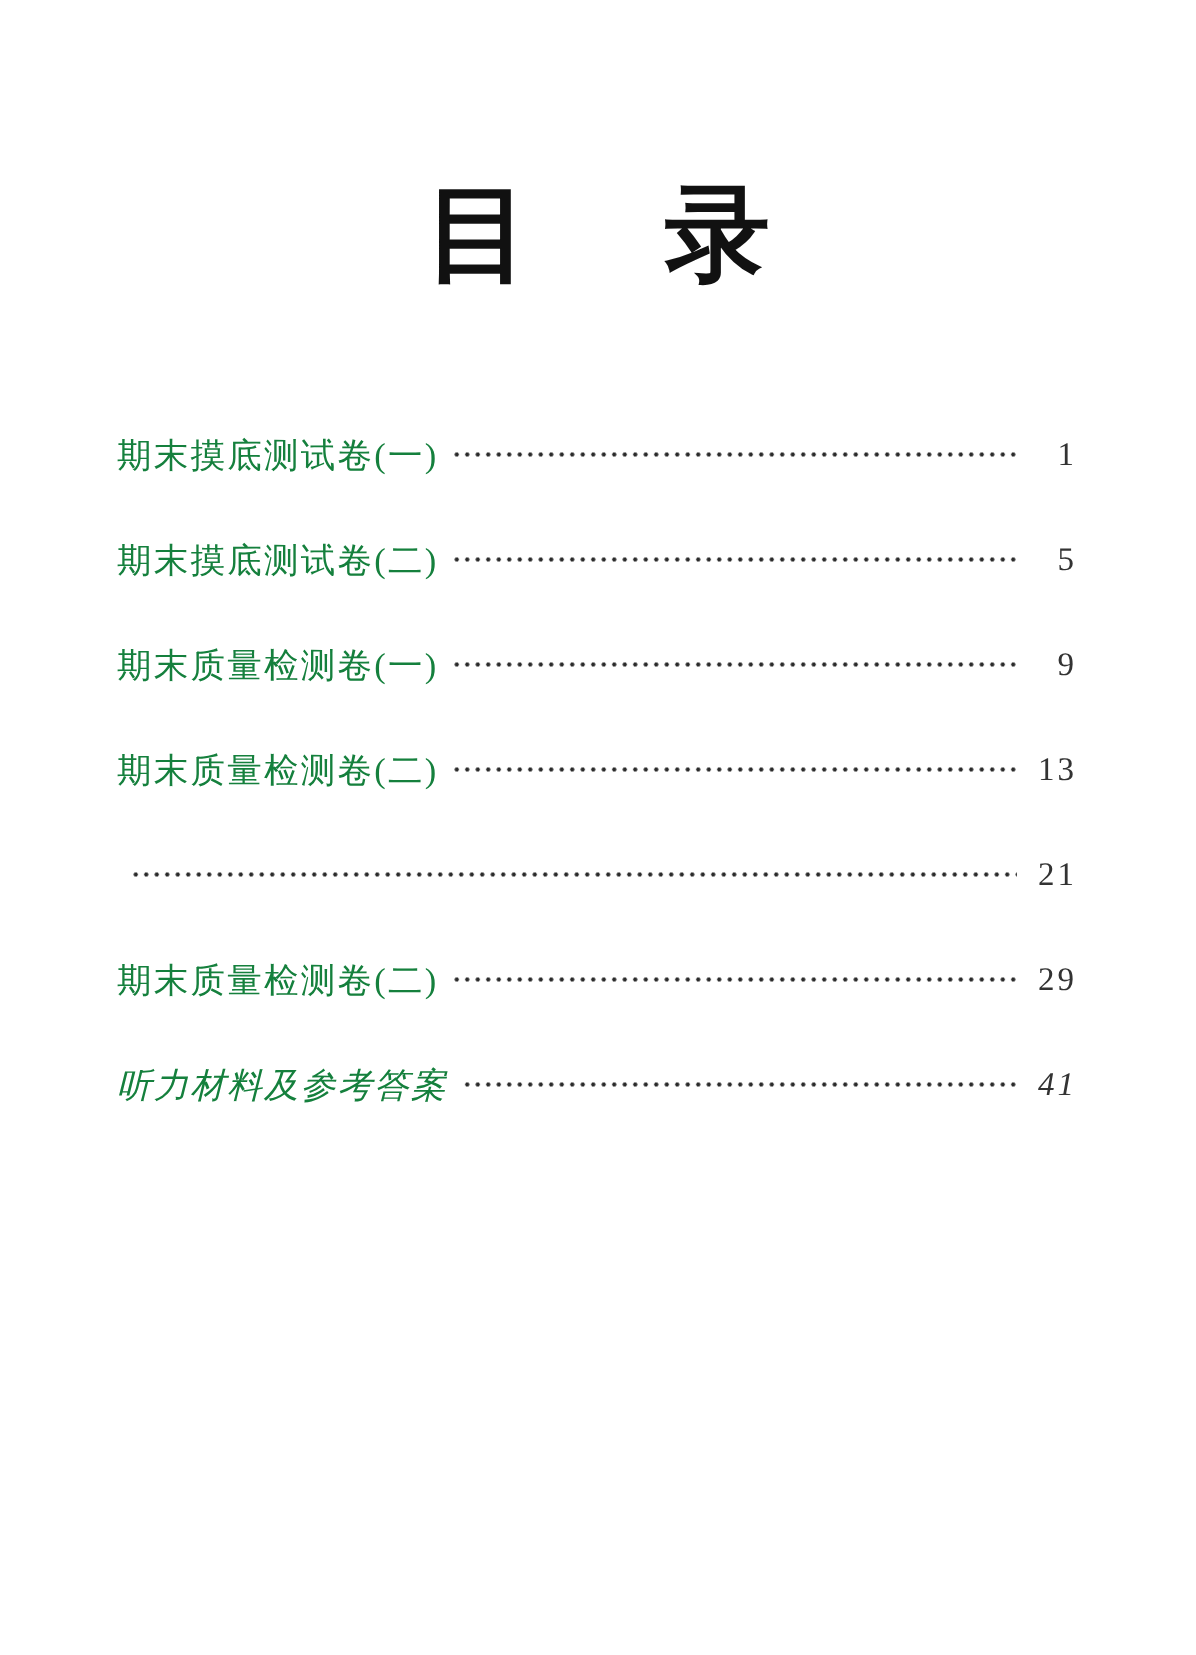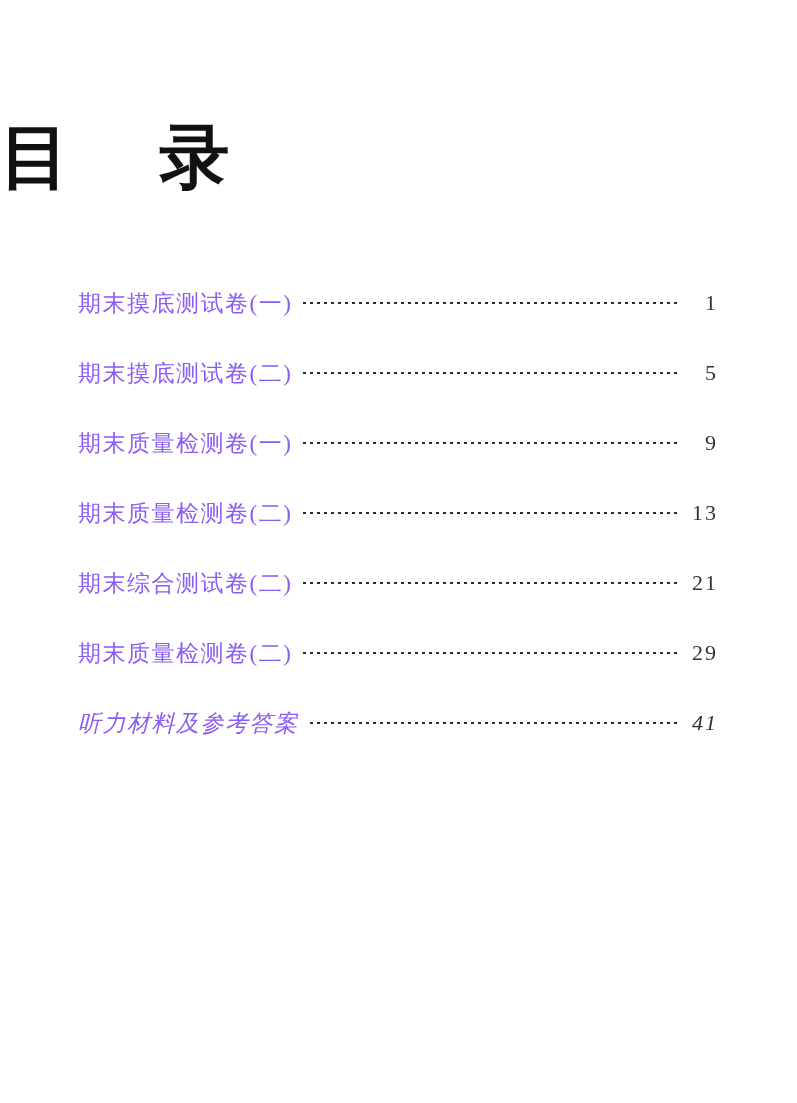--- a/index.html
+++ b/index.html
@@ -14,21 +14,21 @@
     background: #ffffff;
     font-family: "Liberation Serif", "DejaVu Serif", serif;
     color: #1c1c1c;
     overflow: hidden;
   }
   .title-wrap {
     position: absolute;
     top: 118px;
     left: 0;
     width: 100%;
-    text-align: left;
+    text-align: center;
   }
   .page-title {
     display: inline-block;
     font-size: 70px;
     line-height: 80px;
     font-weight: 900;
     color: #111111;
     letter-spacing: 0.14em;
     margin-right: -0.14em;
     white-space: pre;
@@ -46,21 +46,21 @@
     margin-bottom: 46px;
     font-size: 23px;
   }
   .toc-row:last-child {
     margin-bottom: 0;
     font-style: italic;
   }
   .toc-label {
     white-space: nowrap;
     letter-spacing: 1.5px;
-    color: #8b5cf6;
+    color: #15803d;
   }
   .toc-dots {
     flex: 1 1 auto;
     height: 24px;
     margin: 0 10px 0 9px;
     background-image: radial-gradient(circle, #2b2b2b 1.25px, rgba(0,0,0,0) 1.5px);
     background-size: 7px 24px;
     background-repeat: repeat-x;
     background-position: left center;
   }
@@ -103,21 +103,20 @@
     </div>
 
     <div class="toc-row">
       <span class="toc-label">期末质量检测卷(二)</span>
       <span class="toc-dots"></span>
       <span class="toc-page">13</span>
     </div>
 
 
     <div class="toc-row">
-      <span class="toc-label">期末综合测试卷(二)</span>
       <span class="toc-dots"></span>
       <span class="toc-page">21</span>
     </div>
 
 
     <div class="toc-row">
       <span class="toc-label">期末质量检测卷(二)</span>
       <span class="toc-dots"></span>
       <span class="toc-page">29</span>
     </div>

